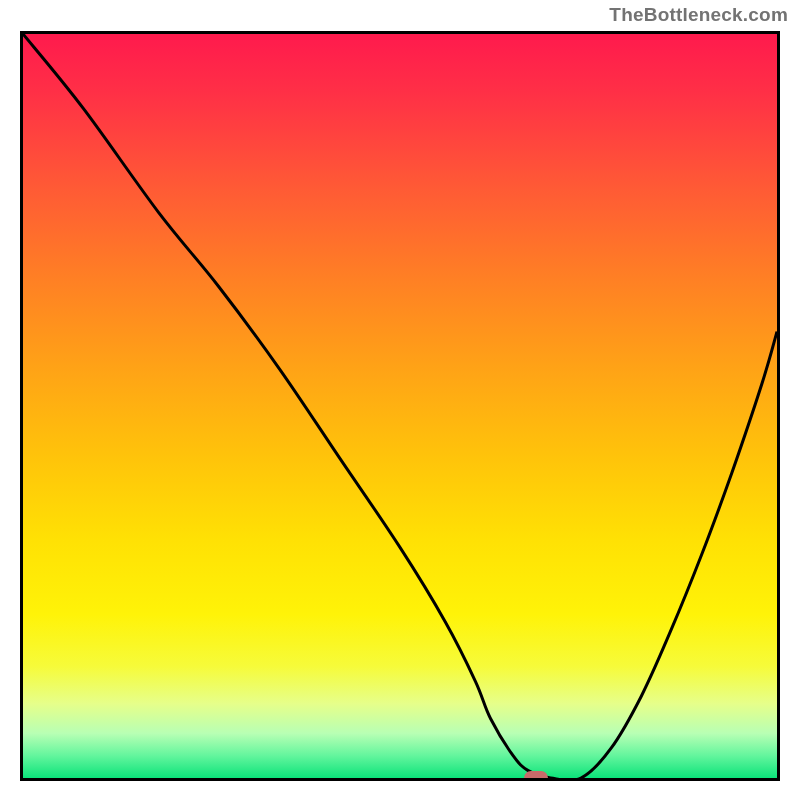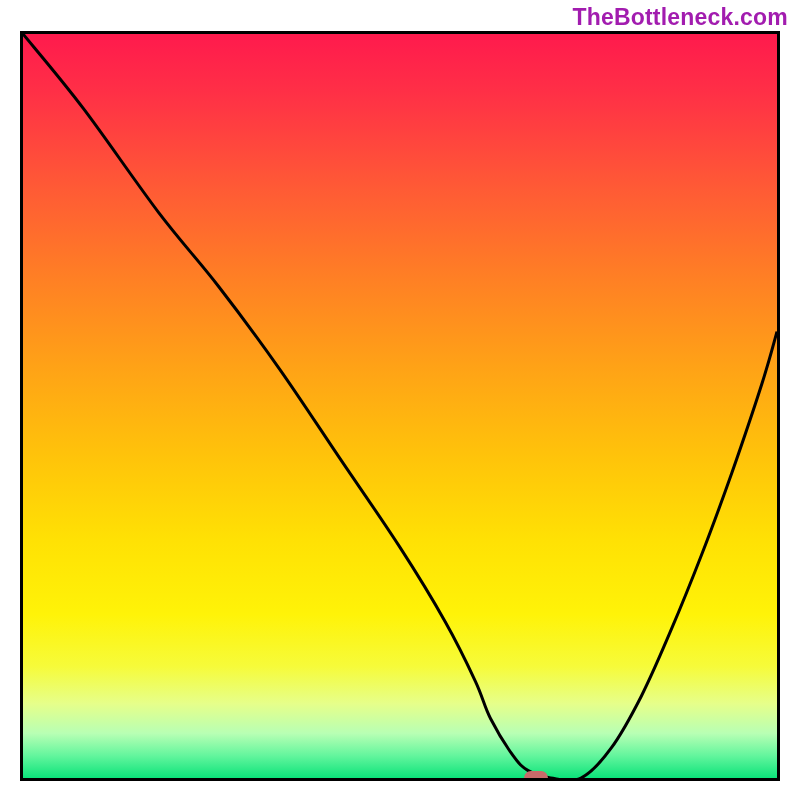--- a/index.html
+++ b/index.html
@@ -52,23 +52,23 @@
   }
   .marker {
     position: absolute;
     border-radius: 8px;
     background: #c86a6a;
   }
   .watermark {
     position: absolute;
     top: 4px;
     right: 12px;
-    font-size: 23px;
+    font-size: 19px;
     font-weight: 600;
-    color: #a21caf;
+    color: #737373;
     letter-spacing: 0.2px;
   }
 </style>
 </head>
 <body>
 
 <div class="chart-container">
 
   <div class="watermark">TheBottleneck.com</div>
 

